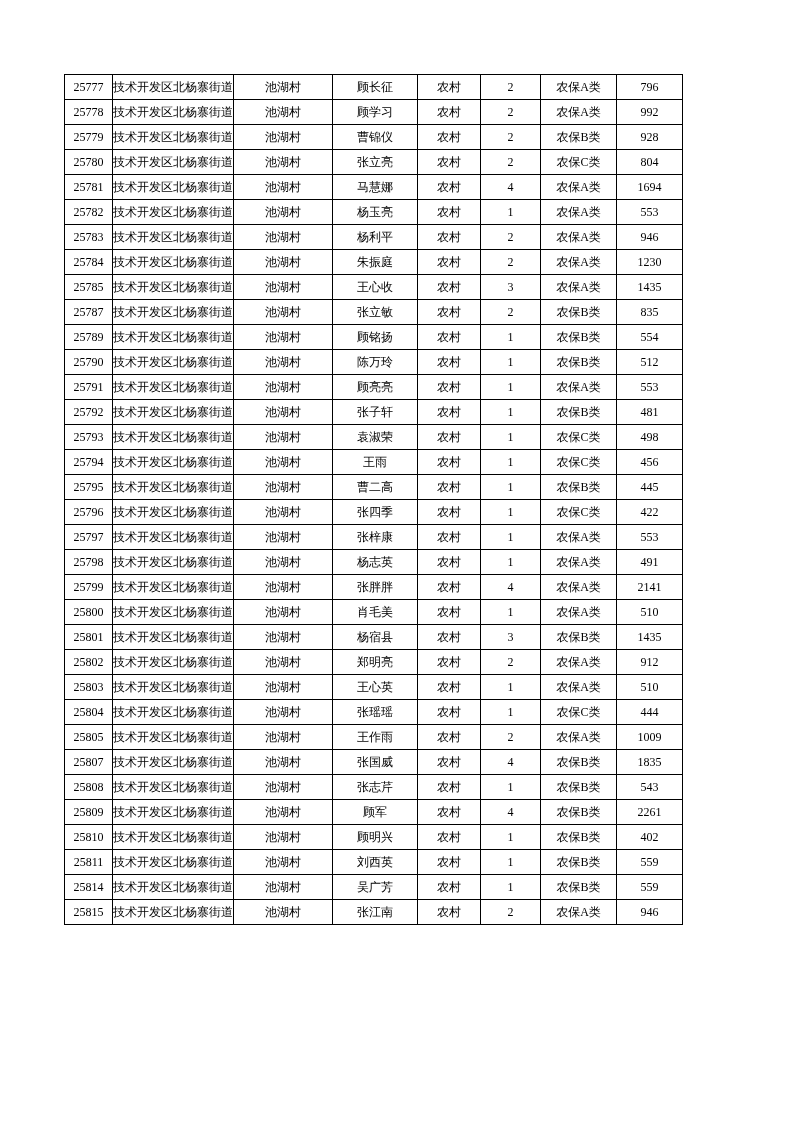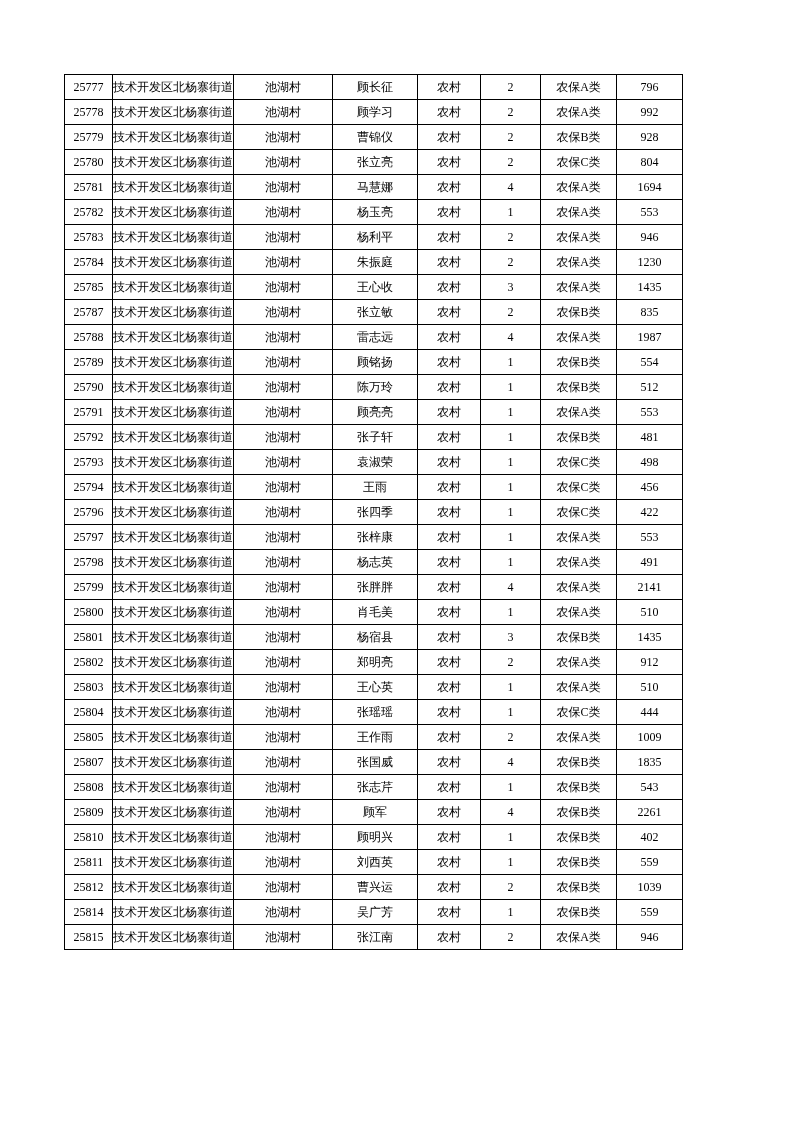--- a/index.html
+++ b/index.html
@@ -324,535 +324,535 @@
             </td>
             <td>
               <span class="cell-text">农保B类</span>
             </td>
             <td>
               <span class="cell-text">835</span>
             </td>
           </tr>
           <tr>
             <td>
-              <span class="cell-text">25788</span>
-            </td>
-            <td class="district-cell">
-              <span class="cell-text">技术开发区北杨寨街道</span>
-            </td>
-            <td>
-              <span class="cell-text">池湖村</span>
-            </td>
-            <td>
-              <span class="cell-text">雷志远</span>
+              <span class="cell-text">25789</span>
+            </td>
+            <td class="district-cell">
+              <span class="cell-text">技术开发区北杨寨街道</span>
+            </td>
+            <td>
+              <span class="cell-text">池湖村</span>
+            </td>
+            <td>
+              <span class="cell-text">顾铭扬</span>
+            </td>
+            <td>
+              <span class="cell-text">农村</span>
+            </td>
+            <td>
+              <span class="cell-text">1</span>
+            </td>
+            <td>
+              <span class="cell-text">农保B类</span>
+            </td>
+            <td>
+              <span class="cell-text">554</span>
+            </td>
+          </tr>
+          <tr>
+            <td>
+              <span class="cell-text">25790</span>
+            </td>
+            <td class="district-cell">
+              <span class="cell-text">技术开发区北杨寨街道</span>
+            </td>
+            <td>
+              <span class="cell-text">池湖村</span>
+            </td>
+            <td>
+              <span class="cell-text">陈万玲</span>
+            </td>
+            <td>
+              <span class="cell-text">农村</span>
+            </td>
+            <td>
+              <span class="cell-text">1</span>
+            </td>
+            <td>
+              <span class="cell-text">农保B类</span>
+            </td>
+            <td>
+              <span class="cell-text">512</span>
+            </td>
+          </tr>
+          <tr>
+            <td>
+              <span class="cell-text">25791</span>
+            </td>
+            <td class="district-cell">
+              <span class="cell-text">技术开发区北杨寨街道</span>
+            </td>
+            <td>
+              <span class="cell-text">池湖村</span>
+            </td>
+            <td>
+              <span class="cell-text">顾亮亮</span>
+            </td>
+            <td>
+              <span class="cell-text">农村</span>
+            </td>
+            <td>
+              <span class="cell-text">1</span>
+            </td>
+            <td>
+              <span class="cell-text">农保A类</span>
+            </td>
+            <td>
+              <span class="cell-text">553</span>
+            </td>
+          </tr>
+          <tr>
+            <td>
+              <span class="cell-text">25792</span>
+            </td>
+            <td class="district-cell">
+              <span class="cell-text">技术开发区北杨寨街道</span>
+            </td>
+            <td>
+              <span class="cell-text">池湖村</span>
+            </td>
+            <td>
+              <span class="cell-text">张子轩</span>
+            </td>
+            <td>
+              <span class="cell-text">农村</span>
+            </td>
+            <td>
+              <span class="cell-text">1</span>
+            </td>
+            <td>
+              <span class="cell-text">农保B类</span>
+            </td>
+            <td>
+              <span class="cell-text">481</span>
+            </td>
+          </tr>
+          <tr>
+            <td>
+              <span class="cell-text">25793</span>
+            </td>
+            <td class="district-cell">
+              <span class="cell-text">技术开发区北杨寨街道</span>
+            </td>
+            <td>
+              <span class="cell-text">池湖村</span>
+            </td>
+            <td>
+              <span class="cell-text">袁淑荣</span>
+            </td>
+            <td>
+              <span class="cell-text">农村</span>
+            </td>
+            <td>
+              <span class="cell-text">1</span>
+            </td>
+            <td>
+              <span class="cell-text">农保C类</span>
+            </td>
+            <td>
+              <span class="cell-text">498</span>
+            </td>
+          </tr>
+          <tr>
+            <td>
+              <span class="cell-text">25794</span>
+            </td>
+            <td class="district-cell">
+              <span class="cell-text">技术开发区北杨寨街道</span>
+            </td>
+            <td>
+              <span class="cell-text">池湖村</span>
+            </td>
+            <td>
+              <span class="cell-text">王雨</span>
+            </td>
+            <td>
+              <span class="cell-text">农村</span>
+            </td>
+            <td>
+              <span class="cell-text">1</span>
+            </td>
+            <td>
+              <span class="cell-text">农保C类</span>
+            </td>
+            <td>
+              <span class="cell-text">456</span>
+            </td>
+          </tr>
+          <tr>
+            <td>
+              <span class="cell-text">25795</span>
+            </td>
+            <td class="district-cell">
+              <span class="cell-text">技术开发区北杨寨街道</span>
+            </td>
+            <td>
+              <span class="cell-text">池湖村</span>
+            </td>
+            <td>
+              <span class="cell-text">曹二高</span>
+            </td>
+            <td>
+              <span class="cell-text">农村</span>
+            </td>
+            <td>
+              <span class="cell-text">1</span>
+            </td>
+            <td>
+              <span class="cell-text">农保B类</span>
+            </td>
+            <td>
+              <span class="cell-text">445</span>
+            </td>
+          </tr>
+          <tr>
+            <td>
+              <span class="cell-text">25796</span>
+            </td>
+            <td class="district-cell">
+              <span class="cell-text">技术开发区北杨寨街道</span>
+            </td>
+            <td>
+              <span class="cell-text">池湖村</span>
+            </td>
+            <td>
+              <span class="cell-text">张四季</span>
+            </td>
+            <td>
+              <span class="cell-text">农村</span>
+            </td>
+            <td>
+              <span class="cell-text">1</span>
+            </td>
+            <td>
+              <span class="cell-text">农保C类</span>
+            </td>
+            <td>
+              <span class="cell-text">422</span>
+            </td>
+          </tr>
+          <tr>
+            <td>
+              <span class="cell-text">25797</span>
+            </td>
+            <td class="district-cell">
+              <span class="cell-text">技术开发区北杨寨街道</span>
+            </td>
+            <td>
+              <span class="cell-text">池湖村</span>
+            </td>
+            <td>
+              <span class="cell-text">张梓康</span>
+            </td>
+            <td>
+              <span class="cell-text">农村</span>
+            </td>
+            <td>
+              <span class="cell-text">1</span>
+            </td>
+            <td>
+              <span class="cell-text">农保A类</span>
+            </td>
+            <td>
+              <span class="cell-text">553</span>
+            </td>
+          </tr>
+          <tr>
+            <td>
+              <span class="cell-text">25798</span>
+            </td>
+            <td class="district-cell">
+              <span class="cell-text">技术开发区北杨寨街道</span>
+            </td>
+            <td>
+              <span class="cell-text">池湖村</span>
+            </td>
+            <td>
+              <span class="cell-text">杨志英</span>
+            </td>
+            <td>
+              <span class="cell-text">农村</span>
+            </td>
+            <td>
+              <span class="cell-text">1</span>
+            </td>
+            <td>
+              <span class="cell-text">农保A类</span>
+            </td>
+            <td>
+              <span class="cell-text">491</span>
+            </td>
+          </tr>
+          <tr>
+            <td>
+              <span class="cell-text">25799</span>
+            </td>
+            <td class="district-cell">
+              <span class="cell-text">技术开发区北杨寨街道</span>
+            </td>
+            <td>
+              <span class="cell-text">池湖村</span>
+            </td>
+            <td>
+              <span class="cell-text">张胖胖</span>
             </td>
             <td>
               <span class="cell-text">农村</span>
             </td>
             <td>
               <span class="cell-text">4</span>
             </td>
             <td>
               <span class="cell-text">农保A类</span>
             </td>
             <td>
-              <span class="cell-text">1987</span>
-            </td>
-          </tr>
-          <tr>
-            <td>
-              <span class="cell-text">25789</span>
-            </td>
-            <td class="district-cell">
-              <span class="cell-text">技术开发区北杨寨街道</span>
-            </td>
-            <td>
-              <span class="cell-text">池湖村</span>
-            </td>
-            <td>
-              <span class="cell-text">顾铭扬</span>
-            </td>
-            <td>
-              <span class="cell-text">农村</span>
-            </td>
-            <td>
-              <span class="cell-text">1</span>
-            </td>
-            <td>
-              <span class="cell-text">农保B类</span>
-            </td>
-            <td>
-              <span class="cell-text">554</span>
-            </td>
-          </tr>
-          <tr>
-            <td>
-              <span class="cell-text">25790</span>
-            </td>
-            <td class="district-cell">
-              <span class="cell-text">技术开发区北杨寨街道</span>
-            </td>
-            <td>
-              <span class="cell-text">池湖村</span>
-            </td>
-            <td>
-              <span class="cell-text">陈万玲</span>
-            </td>
-            <td>
-              <span class="cell-text">农村</span>
-            </td>
-            <td>
-              <span class="cell-text">1</span>
-            </td>
-            <td>
-              <span class="cell-text">农保B类</span>
-            </td>
-            <td>
-              <span class="cell-text">512</span>
-            </td>
-          </tr>
-          <tr>
-            <td>
-              <span class="cell-text">25791</span>
-            </td>
-            <td class="district-cell">
-              <span class="cell-text">技术开发区北杨寨街道</span>
-            </td>
-            <td>
-              <span class="cell-text">池湖村</span>
-            </td>
-            <td>
-              <span class="cell-text">顾亮亮</span>
-            </td>
-            <td>
-              <span class="cell-text">农村</span>
-            </td>
-            <td>
-              <span class="cell-text">1</span>
-            </td>
-            <td>
-              <span class="cell-text">农保A类</span>
-            </td>
-            <td>
-              <span class="cell-text">553</span>
-            </td>
-          </tr>
-          <tr>
-            <td>
-              <span class="cell-text">25792</span>
-            </td>
-            <td class="district-cell">
-              <span class="cell-text">技术开发区北杨寨街道</span>
-            </td>
-            <td>
-              <span class="cell-text">池湖村</span>
-            </td>
-            <td>
-              <span class="cell-text">张子轩</span>
-            </td>
-            <td>
-              <span class="cell-text">农村</span>
-            </td>
-            <td>
-              <span class="cell-text">1</span>
-            </td>
-            <td>
-              <span class="cell-text">农保B类</span>
-            </td>
-            <td>
-              <span class="cell-text">481</span>
-            </td>
-          </tr>
-          <tr>
-            <td>
-              <span class="cell-text">25793</span>
-            </td>
-            <td class="district-cell">
-              <span class="cell-text">技术开发区北杨寨街道</span>
-            </td>
-            <td>
-              <span class="cell-text">池湖村</span>
-            </td>
-            <td>
-              <span class="cell-text">袁淑荣</span>
+              <span class="cell-text">2141</span>
+            </td>
+          </tr>
+          <tr>
+            <td>
+              <span class="cell-text">25800</span>
+            </td>
+            <td class="district-cell">
+              <span class="cell-text">技术开发区北杨寨街道</span>
+            </td>
+            <td>
+              <span class="cell-text">池湖村</span>
+            </td>
+            <td>
+              <span class="cell-text">肖毛美</span>
+            </td>
+            <td>
+              <span class="cell-text">农村</span>
+            </td>
+            <td>
+              <span class="cell-text">1</span>
+            </td>
+            <td>
+              <span class="cell-text">农保A类</span>
+            </td>
+            <td>
+              <span class="cell-text">510</span>
+            </td>
+          </tr>
+          <tr>
+            <td>
+              <span class="cell-text">25801</span>
+            </td>
+            <td class="district-cell">
+              <span class="cell-text">技术开发区北杨寨街道</span>
+            </td>
+            <td>
+              <span class="cell-text">池湖村</span>
+            </td>
+            <td>
+              <span class="cell-text">杨宿县</span>
+            </td>
+            <td>
+              <span class="cell-text">农村</span>
+            </td>
+            <td>
+              <span class="cell-text">3</span>
+            </td>
+            <td>
+              <span class="cell-text">农保B类</span>
+            </td>
+            <td>
+              <span class="cell-text">1435</span>
+            </td>
+          </tr>
+          <tr>
+            <td>
+              <span class="cell-text">25802</span>
+            </td>
+            <td class="district-cell">
+              <span class="cell-text">技术开发区北杨寨街道</span>
+            </td>
+            <td>
+              <span class="cell-text">池湖村</span>
+            </td>
+            <td>
+              <span class="cell-text">郑明亮</span>
+            </td>
+            <td>
+              <span class="cell-text">农村</span>
+            </td>
+            <td>
+              <span class="cell-text">2</span>
+            </td>
+            <td>
+              <span class="cell-text">农保A类</span>
+            </td>
+            <td>
+              <span class="cell-text">912</span>
+            </td>
+          </tr>
+          <tr>
+            <td>
+              <span class="cell-text">25803</span>
+            </td>
+            <td class="district-cell">
+              <span class="cell-text">技术开发区北杨寨街道</span>
+            </td>
+            <td>
+              <span class="cell-text">池湖村</span>
+            </td>
+            <td>
+              <span class="cell-text">王心英</span>
+            </td>
+            <td>
+              <span class="cell-text">农村</span>
+            </td>
+            <td>
+              <span class="cell-text">1</span>
+            </td>
+            <td>
+              <span class="cell-text">农保A类</span>
+            </td>
+            <td>
+              <span class="cell-text">510</span>
+            </td>
+          </tr>
+          <tr>
+            <td>
+              <span class="cell-text">25804</span>
+            </td>
+            <td class="district-cell">
+              <span class="cell-text">技术开发区北杨寨街道</span>
+            </td>
+            <td>
+              <span class="cell-text">池湖村</span>
+            </td>
+            <td>
+              <span class="cell-text">张瑶瑶</span>
             </td>
             <td>
               <span class="cell-text">农村</span>
             </td>
             <td>
               <span class="cell-text">1</span>
             </td>
             <td>
               <span class="cell-text">农保C类</span>
             </td>
             <td>
-              <span class="cell-text">498</span>
-            </td>
-          </tr>
-          <tr>
-            <td>
-              <span class="cell-text">25794</span>
-            </td>
-            <td class="district-cell">
-              <span class="cell-text">技术开发区北杨寨街道</span>
-            </td>
-            <td>
-              <span class="cell-text">池湖村</span>
-            </td>
-            <td>
-              <span class="cell-text">王雨</span>
-            </td>
-            <td>
-              <span class="cell-text">农村</span>
-            </td>
-            <td>
-              <span class="cell-text">1</span>
-            </td>
-            <td>
-              <span class="cell-text">农保C类</span>
-            </td>
-            <td>
-              <span class="cell-text">456</span>
-            </td>
-          </tr>
-          <tr>
-            <td>
-              <span class="cell-text">25796</span>
-            </td>
-            <td class="district-cell">
-              <span class="cell-text">技术开发区北杨寨街道</span>
-            </td>
-            <td>
-              <span class="cell-text">池湖村</span>
-            </td>
-            <td>
-              <span class="cell-text">张四季</span>
-            </td>
-            <td>
-              <span class="cell-text">农村</span>
-            </td>
-            <td>
-              <span class="cell-text">1</span>
-            </td>
-            <td>
-              <span class="cell-text">农保C类</span>
-            </td>
-            <td>
-              <span class="cell-text">422</span>
-            </td>
-          </tr>
-          <tr>
-            <td>
-              <span class="cell-text">25797</span>
-            </td>
-            <td class="district-cell">
-              <span class="cell-text">技术开发区北杨寨街道</span>
-            </td>
-            <td>
-              <span class="cell-text">池湖村</span>
-            </td>
-            <td>
-              <span class="cell-text">张梓康</span>
-            </td>
-            <td>
-              <span class="cell-text">农村</span>
-            </td>
-            <td>
-              <span class="cell-text">1</span>
-            </td>
-            <td>
-              <span class="cell-text">农保A类</span>
-            </td>
-            <td>
-              <span class="cell-text">553</span>
-            </td>
-          </tr>
-          <tr>
-            <td>
-              <span class="cell-text">25798</span>
-            </td>
-            <td class="district-cell">
-              <span class="cell-text">技术开发区北杨寨街道</span>
-            </td>
-            <td>
-              <span class="cell-text">池湖村</span>
-            </td>
-            <td>
-              <span class="cell-text">杨志英</span>
-            </td>
-            <td>
-              <span class="cell-text">农村</span>
-            </td>
-            <td>
-              <span class="cell-text">1</span>
-            </td>
-            <td>
-              <span class="cell-text">农保A类</span>
-            </td>
-            <td>
-              <span class="cell-text">491</span>
-            </td>
-          </tr>
-          <tr>
-            <td>
-              <span class="cell-text">25799</span>
-            </td>
-            <td class="district-cell">
-              <span class="cell-text">技术开发区北杨寨街道</span>
-            </td>
-            <td>
-              <span class="cell-text">池湖村</span>
-            </td>
-            <td>
-              <span class="cell-text">张胖胖</span>
+              <span class="cell-text">444</span>
+            </td>
+          </tr>
+          <tr>
+            <td>
+              <span class="cell-text">25805</span>
+            </td>
+            <td class="district-cell">
+              <span class="cell-text">技术开发区北杨寨街道</span>
+            </td>
+            <td>
+              <span class="cell-text">池湖村</span>
+            </td>
+            <td>
+              <span class="cell-text">王作雨</span>
+            </td>
+            <td>
+              <span class="cell-text">农村</span>
+            </td>
+            <td>
+              <span class="cell-text">2</span>
+            </td>
+            <td>
+              <span class="cell-text">农保A类</span>
+            </td>
+            <td>
+              <span class="cell-text">1009</span>
+            </td>
+          </tr>
+          <tr>
+            <td>
+              <span class="cell-text">25807</span>
+            </td>
+            <td class="district-cell">
+              <span class="cell-text">技术开发区北杨寨街道</span>
+            </td>
+            <td>
+              <span class="cell-text">池湖村</span>
+            </td>
+            <td>
+              <span class="cell-text">张国威</span>
             </td>
             <td>
               <span class="cell-text">农村</span>
             </td>
             <td>
               <span class="cell-text">4</span>
             </td>
             <td>
-              <span class="cell-text">农保A类</span>
-            </td>
-            <td>
-              <span class="cell-text">2141</span>
-            </td>
-          </tr>
-          <tr>
-            <td>
-              <span class="cell-text">25800</span>
-            </td>
-            <td class="district-cell">
-              <span class="cell-text">技术开发区北杨寨街道</span>
-            </td>
-            <td>
-              <span class="cell-text">池湖村</span>
-            </td>
-            <td>
-              <span class="cell-text">肖毛美</span>
-            </td>
-            <td>
-              <span class="cell-text">农村</span>
-            </td>
-            <td>
-              <span class="cell-text">1</span>
-            </td>
-            <td>
-              <span class="cell-text">农保A类</span>
-            </td>
-            <td>
-              <span class="cell-text">510</span>
-            </td>
-          </tr>
-          <tr>
-            <td>
-              <span class="cell-text">25801</span>
-            </td>
-            <td class="district-cell">
-              <span class="cell-text">技术开发区北杨寨街道</span>
-            </td>
-            <td>
-              <span class="cell-text">池湖村</span>
-            </td>
-            <td>
-              <span class="cell-text">杨宿县</span>
-            </td>
-            <td>
-              <span class="cell-text">农村</span>
-            </td>
-            <td>
-              <span class="cell-text">3</span>
-            </td>
-            <td>
-              <span class="cell-text">农保B类</span>
-            </td>
-            <td>
-              <span class="cell-text">1435</span>
-            </td>
-          </tr>
-          <tr>
-            <td>
-              <span class="cell-text">25802</span>
-            </td>
-            <td class="district-cell">
-              <span class="cell-text">技术开发区北杨寨街道</span>
-            </td>
-            <td>
-              <span class="cell-text">池湖村</span>
-            </td>
-            <td>
-              <span class="cell-text">郑明亮</span>
-            </td>
-            <td>
-              <span class="cell-text">农村</span>
-            </td>
-            <td>
-              <span class="cell-text">2</span>
-            </td>
-            <td>
-              <span class="cell-text">农保A类</span>
-            </td>
-            <td>
-              <span class="cell-text">912</span>
-            </td>
-          </tr>
-          <tr>
-            <td>
-              <span class="cell-text">25803</span>
-            </td>
-            <td class="district-cell">
-              <span class="cell-text">技术开发区北杨寨街道</span>
-            </td>
-            <td>
-              <span class="cell-text">池湖村</span>
-            </td>
-            <td>
-              <span class="cell-text">王心英</span>
-            </td>
-            <td>
-              <span class="cell-text">农村</span>
-            </td>
-            <td>
-              <span class="cell-text">1</span>
-            </td>
-            <td>
-              <span class="cell-text">农保A类</span>
-            </td>
-            <td>
-              <span class="cell-text">510</span>
-            </td>
-          </tr>
-          <tr>
-            <td>
-              <span class="cell-text">25804</span>
-            </td>
-            <td class="district-cell">
-              <span class="cell-text">技术开发区北杨寨街道</span>
-            </td>
-            <td>
-              <span class="cell-text">池湖村</span>
-            </td>
-            <td>
-              <span class="cell-text">张瑶瑶</span>
-            </td>
-            <td>
-              <span class="cell-text">农村</span>
-            </td>
-            <td>
-              <span class="cell-text">1</span>
-            </td>
-            <td>
-              <span class="cell-text">农保C类</span>
-            </td>
-            <td>
-              <span class="cell-text">444</span>
-            </td>
-          </tr>
-          <tr>
-            <td>
-              <span class="cell-text">25805</span>
-            </td>
-            <td class="district-cell">
-              <span class="cell-text">技术开发区北杨寨街道</span>
-            </td>
-            <td>
-              <span class="cell-text">池湖村</span>
-            </td>
-            <td>
-              <span class="cell-text">王作雨</span>
-            </td>
-            <td>
-              <span class="cell-text">农村</span>
-            </td>
-            <td>
-              <span class="cell-text">2</span>
-            </td>
-            <td>
-              <span class="cell-text">农保A类</span>
-            </td>
-            <td>
-              <span class="cell-text">1009</span>
-            </td>
-          </tr>
-          <tr>
-            <td>
-              <span class="cell-text">25807</span>
-            </td>
-            <td class="district-cell">
-              <span class="cell-text">技术开发区北杨寨街道</span>
-            </td>
-            <td>
-              <span class="cell-text">池湖村</span>
-            </td>
-            <td>
-              <span class="cell-text">张国威</span>
+              <span class="cell-text">农保B类</span>
+            </td>
+            <td>
+              <span class="cell-text">1835</span>
+            </td>
+          </tr>
+          <tr>
+            <td>
+              <span class="cell-text">25808</span>
+            </td>
+            <td class="district-cell">
+              <span class="cell-text">技术开发区北杨寨街道</span>
+            </td>
+            <td>
+              <span class="cell-text">池湖村</span>
+            </td>
+            <td>
+              <span class="cell-text">张志芹</span>
+            </td>
+            <td>
+              <span class="cell-text">农村</span>
+            </td>
+            <td>
+              <span class="cell-text">1</span>
+            </td>
+            <td>
+              <span class="cell-text">农保B类</span>
+            </td>
+            <td>
+              <span class="cell-text">543</span>
+            </td>
+          </tr>
+          <tr>
+            <td>
+              <span class="cell-text">25809</span>
+            </td>
+            <td class="district-cell">
+              <span class="cell-text">技术开发区北杨寨街道</span>
+            </td>
+            <td>
+              <span class="cell-text">池湖村</span>
+            </td>
+            <td>
+              <span class="cell-text">顾军</span>
             </td>
             <td>
               <span class="cell-text">农村</span>
             </td>
             <td>
               <span class="cell-text">4</span>
             </td>
             <td>
               <span class="cell-text">农保B类</span>
             </td>
             <td>
-              <span class="cell-text">1835</span>
-            </td>
-          </tr>
-          <tr>
-            <td>
-              <span class="cell-text">25808</span>
-            </td>
-            <td class="district-cell">
-              <span class="cell-text">技术开发区北杨寨街道</span>
-            </td>
-            <td>
-              <span class="cell-text">池湖村</span>
-            </td>
-            <td>
-              <span class="cell-text">张志芹</span>
-            </td>
-            <td>
-              <span class="cell-text">农村</span>
-            </td>
-            <td>
-              <span class="cell-text">1</span>
-            </td>
-            <td>
-              <span class="cell-text">农保B类</span>
-            </td>
-            <td>
-              <span class="cell-text">543</span>
-            </td>
-          </tr>
-          <tr>
-            <td>
-              <span class="cell-text">25809</span>
-            </td>
-            <td class="district-cell">
-              <span class="cell-text">技术开发区北杨寨街道</span>
-            </td>
-            <td>
-              <span class="cell-text">池湖村</span>
-            </td>
-            <td>
-              <span class="cell-text">顾军</span>
-            </td>
-            <td>
-              <span class="cell-text">农村</span>
-            </td>
-            <td>
-              <span class="cell-text">4</span>
-            </td>
-            <td>
-              <span class="cell-text">农保B类</span>
-            </td>
-            <td>
               <span class="cell-text">2261</span>
             </td>
           </tr>
           <tr>
             <td>
               <span class="cell-text">25810</span>
             </td>
             <td class="district-cell">
               <span class="cell-text">技术开发区北杨寨街道</span>
             </td>
@@ -892,46 +892,20 @@
               <span class="cell-text">农村</span>
             </td>
             <td>
               <span class="cell-text">1</span>
             </td>
             <td>
               <span class="cell-text">农保B类</span>
             </td>
             <td>
               <span class="cell-text">559</span>
-            </td>
-          </tr>
-          <tr>
-            <td>
-              <span class="cell-text">25812</span>
-            </td>
-            <td class="district-cell">
-              <span class="cell-text">技术开发区北杨寨街道</span>
-            </td>
-            <td>
-              <span class="cell-text">池湖村</span>
-            </td>
-            <td>
-              <span class="cell-text">曹兴运</span>
-            </td>
-            <td>
-              <span class="cell-text">农村</span>
-            </td>
-            <td>
-              <span class="cell-text">2</span>
-            </td>
-            <td>
-              <span class="cell-text">农保B类</span>
-            </td>
-            <td>
-              <span class="cell-text">1039</span>
             </td>
           </tr>
           <tr>
             <td>
               <span class="cell-text">25814</span>
             </td>
             <td class="district-cell">
               <span class="cell-text">技术开发区北杨寨街道</span>
             </td>
             <td>

